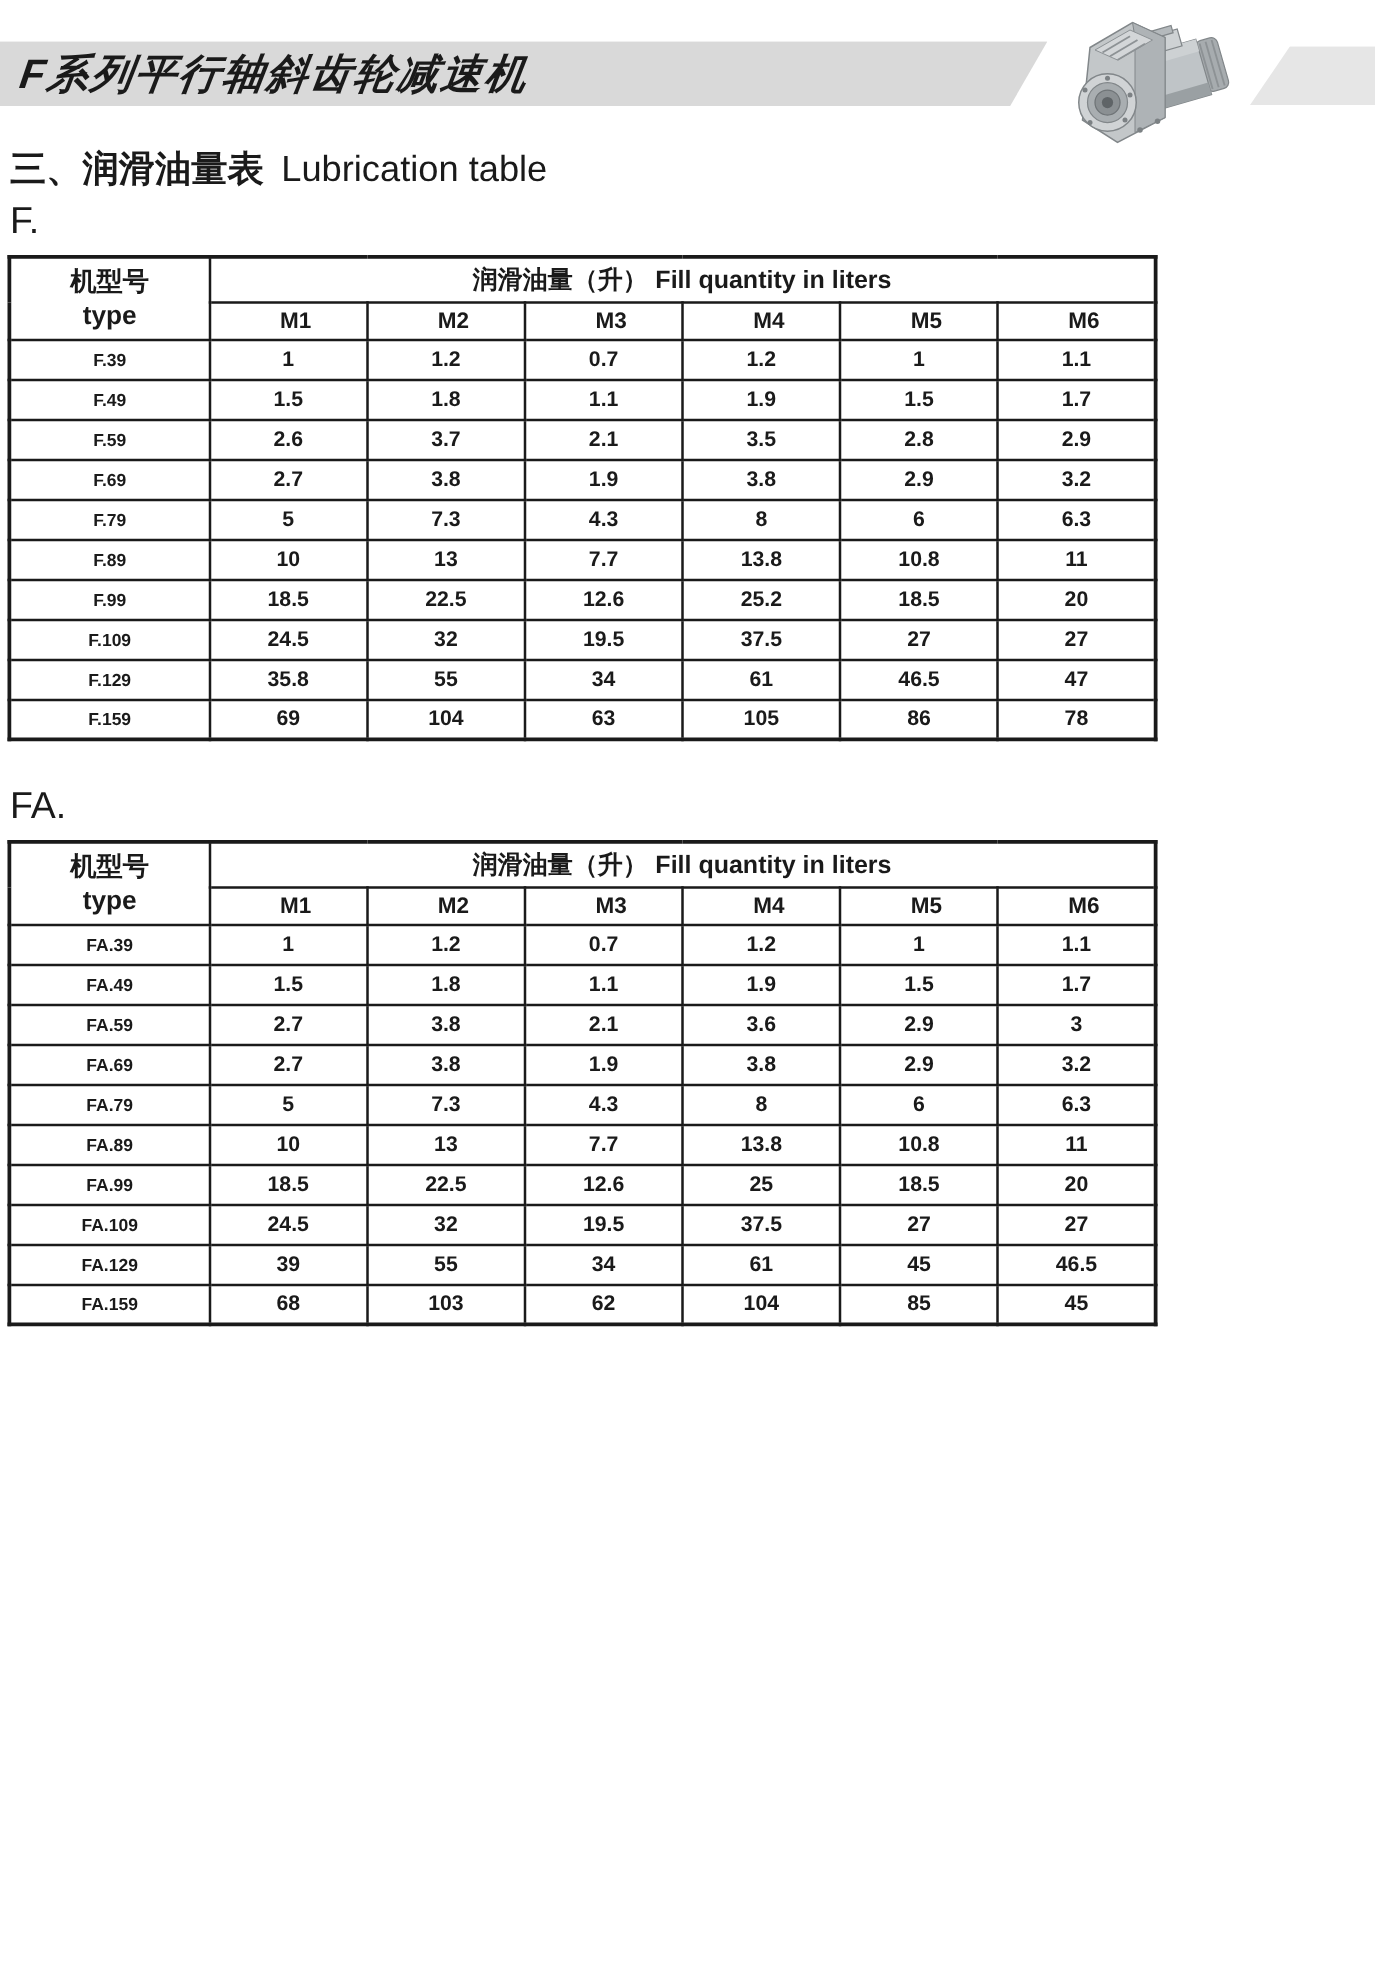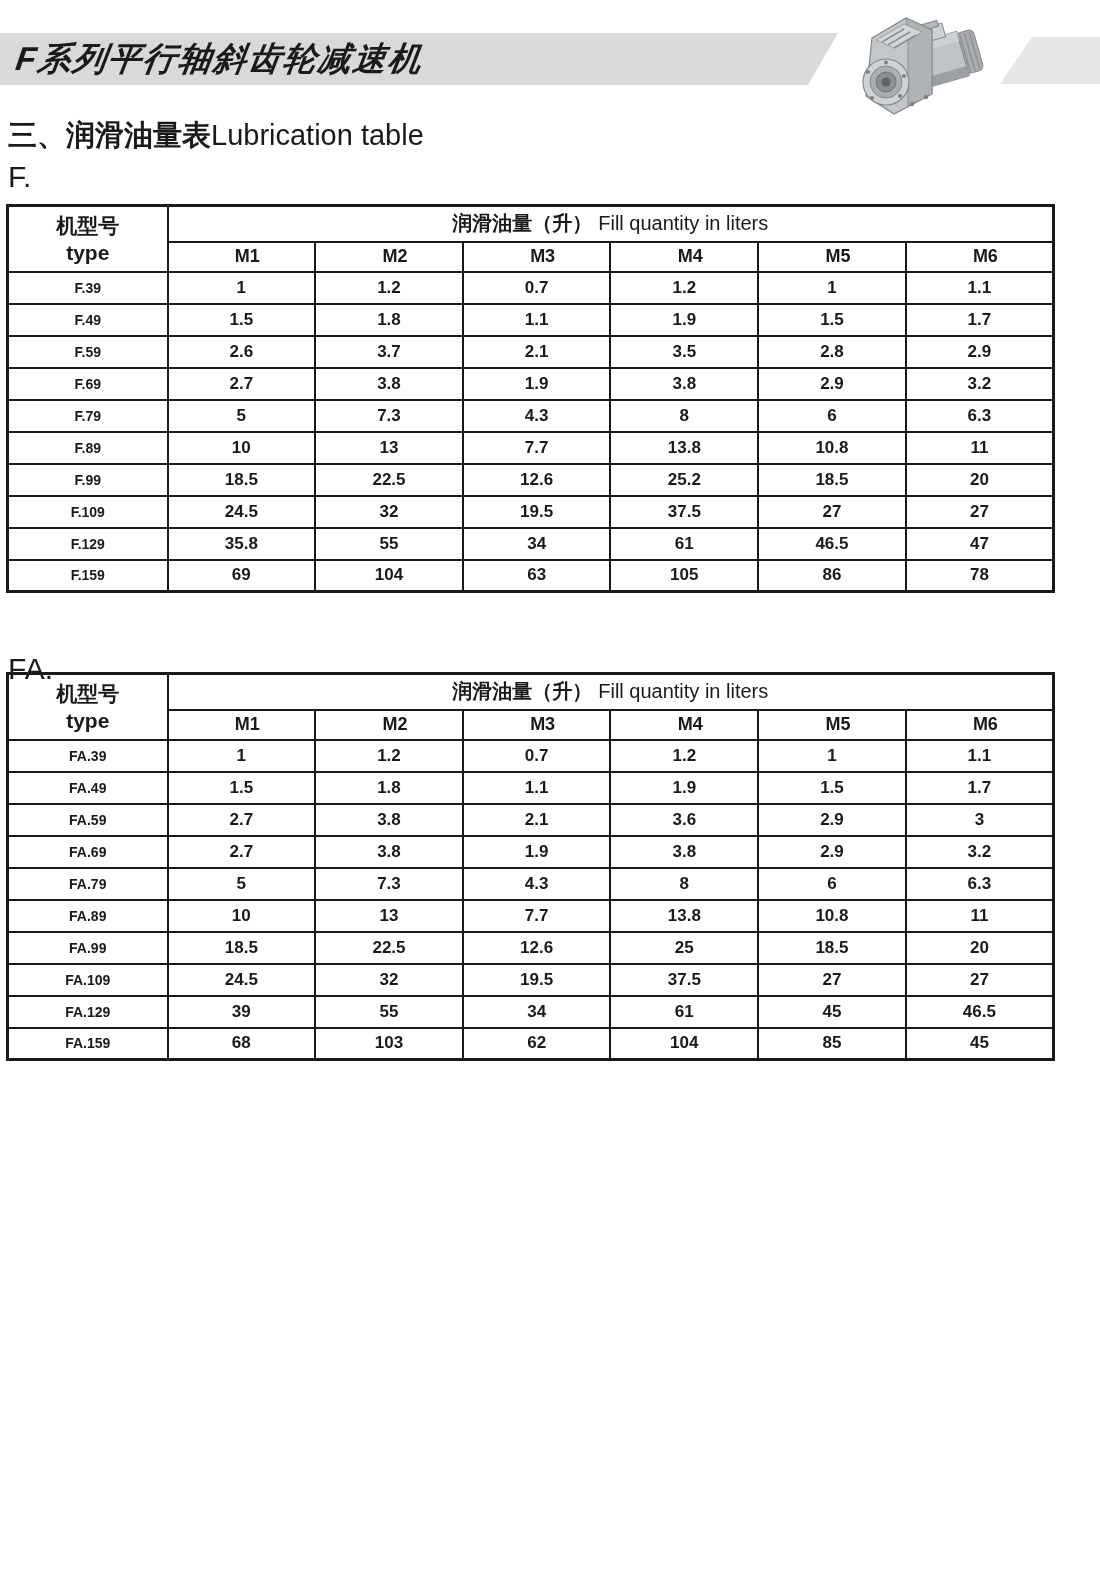--- a/index.html
+++ b/index.html
@@ -37,48 +37,48 @@
     background:var(--decoration-bg);
     clip-path:polygon(32px 0,100% 0,100% 100%,0 100%);
   }
   .photo{position:absolute;top:2px;left:842px;width:156px;height:120px;}
   
   .section-heading{
     position:absolute;top:116px;left:8px;
     font-size:29px;white-space:nowrap;
   }
   .section-heading .zh{font-weight:700;margin-top:26px;}
-  .section-heading .en{font-weight:400;}
+  .section-heading .en{font-weight:400;margin-left:14px;}
   
   .series-label{
     position:absolute;left:8px;
     font-size:30px;font-weight:400;
   }
   #label-f{top:160px;}
-  #label-fa{top:652px;}
+  #label-fa{top:628px;}
   
   .lube-table{
     position:absolute;left:6px;
-    width:1049px;
+    width:920px;
     border-collapse:collapse;
     table-layout:fixed;
     border:3px solid var(--ink);
   }
   #table-f{top:204px;}
   #table-fa{top:672px;}
   .lube-table th,.lube-table td{
     border:2px solid var(--ink);
     text-align:center;vertical-align:middle;
     overflow:hidden;white-space:nowrap;
   }
   .col-type{width:160px;}
   .type-head{font-size:21px;font-weight:700;line-height:27px;height:66px;}
   .fill-head{height:36px;font-size:20px;}
   .fill-head .zh{font-weight:700;margin-top:32px;}
-  .fill-head .en{font-weight:400;margin-left:6px;}
+  .fill-head .en{font-weight:700;margin-left:6px;}
   .m-head{height:30px;font-size:18px;font-weight:700;padding-left:12px;}
   .lube-table tbody td{height:32px;font-size:17px;font-weight:700;}
   .lube-table tbody td.type-cell{font-size:14px;}
 </style>
 </head>
 <body>
 
 <div class="page">
 
   <div class="banner">

